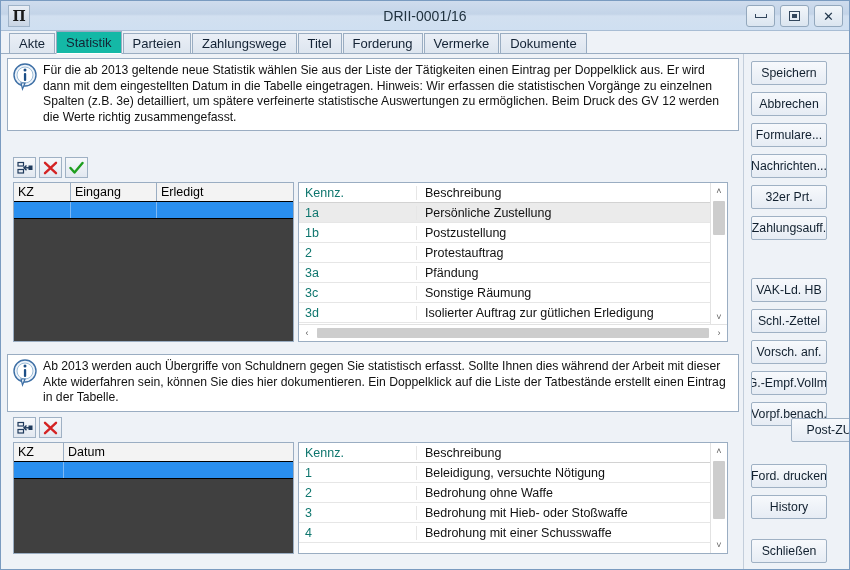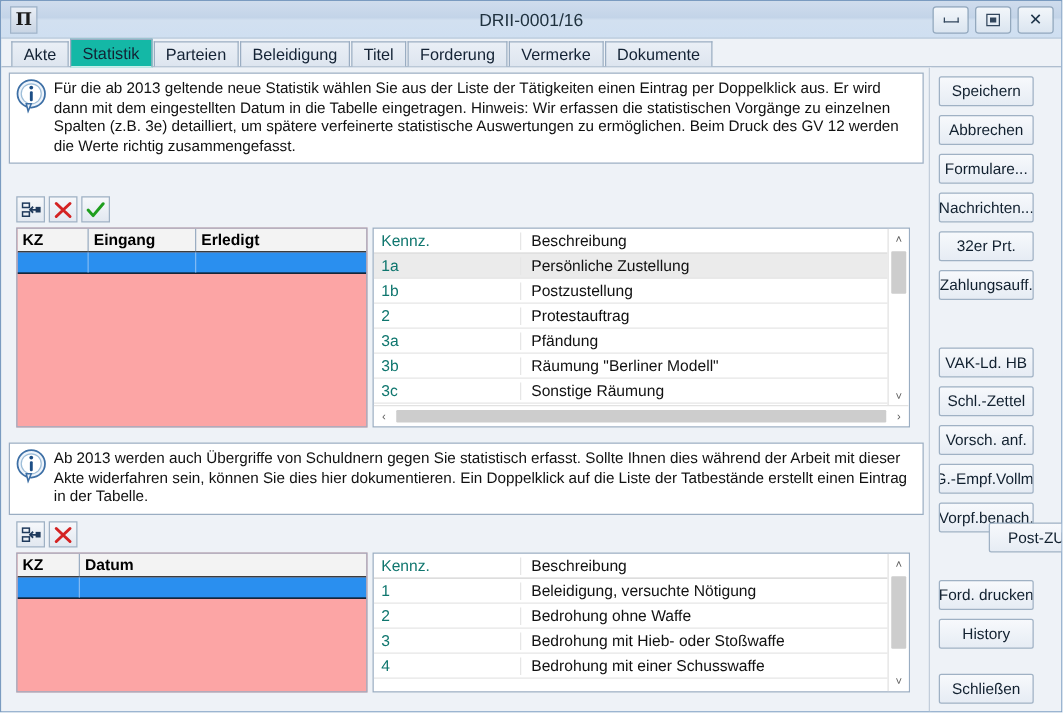--- a/index.html
+++ b/index.html
@@ -160,24 +160,23 @@
     display: flex;
     align-items: center;
     justify-content: center;
     box-sizing: border-box;
   }
 
   
   .grid {
     position: absolute;
     border: 1px solid #9aadc2;
-    background: #fca5a5;
-    box-sizing: border-box;
-    overflow: hidden;
-    font-weight: bold;
+    background: #404040;
+    box-sizing: border-box;
+    overflow: hidden;
   }
   .grid-header {
     display: flex;
     height: 19px;
     background: #f3f3f3;
     border-bottom: 1px solid #000000;
     box-sizing: border-box;
   }
   .grid-header .cell {
     font-size: 12.5px;
@@ -357,21 +356,21 @@
       <div class="win-btn">
           <span class="gl-close">✕</span>
         </div>
     </div>
   </div>
 
   <div class="tabstrip">
     <div class="tab">Akte</div>
     <div class="tab active">Statistik</div>
     <div class="tab">Parteien</div>
-    <div class="tab">Beleidigung</div>
+    <div class="tab">Zahlungswege</div>
     <div class="tab">Titel</div>
     <div class="tab">Forderung</div>
     <div class="tab">Vermerke</div>
     <div class="tab">Dokumente</div>
   </div>
 
   <div class="content">
 
     <div class="info-panel" style="top:4px; width:732px; height:73px;">
       <div class="info-icon">
@@ -436,24 +435,20 @@
           <div class="c1">1b</div>
           <div class="c2">Postzustellung</div>
         </div>
         <div class="list-row">
           <div class="c1">2</div>
           <div class="c2">Protestauftrag</div>
         </div>
         <div class="list-row">
           <div class="c1">3a</div>
           <div class="c2">Pfändung</div>
-        </div>
-        <div class="list-row">
-          <div class="c1">3b</div>
-          <div class="c2">Räumung "Berliner Modell"</div>
         </div>
         <div class="list-row">
           <div class="c1">3c</div>
           <div class="c2">Sonstige Räumung</div>
         </div>
         <div class="list-row">
           <div class="c1">3d</div>
           <div class="c2">Isolierter Auftrag zur gütlichen Erledigung</div>
         </div>
       </div>

